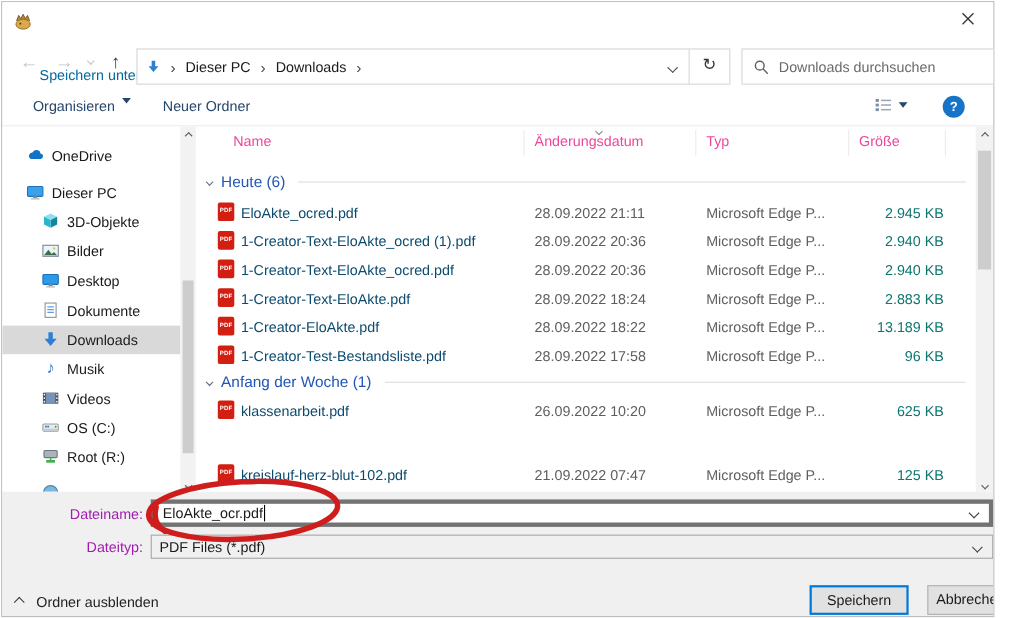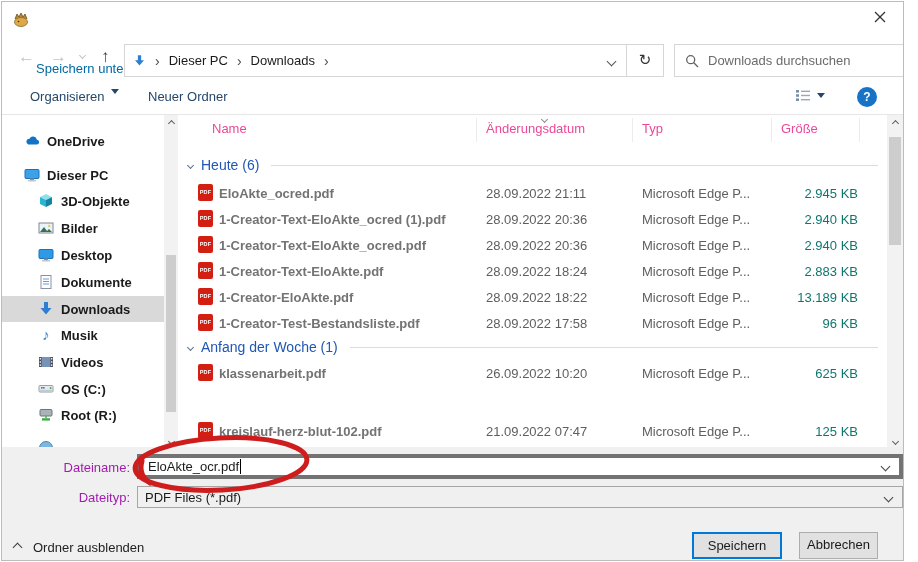--- a/index.html
+++ b/index.html
@@ -36,55 +36,55 @@
   
   .toolbar { position:absolute; left:0; top:80px; width:100%; height:33px; border-bottom:1px solid #e6e6e6; }
   .tbtn { position:absolute; top:7px; color:#25476b; cursor:pointer; display:flex; align-items:flex-start; gap:7px; }
   .viewbtn { position:absolute; right:78px; top:7px; display:flex; align-items:center; gap:6px; cursor:pointer; }
   .helpbtn { position:absolute; right:26px; top:5px; width:20px; height:20px; border-radius:50%; background:#1673c6; color:#fff; font-weight:bold; font-size:12px; text-align:center; line-height:20px; cursor:pointer; }
 
   
   .main { position:absolute; left:0; top:113px; width:100%; height:332px; background:#fff; overflow:hidden; }
 
   
-  .sitem { position:absolute; left:0; width:162px; height:26px; display:flex; align-items:center; cursor:pointer;font-weight:bold; }
+  .sitem { position:absolute; left:0; width:162px; height:26px; display:flex; align-items:center; cursor:pointer; }
   .sitem.sel { background:#d9d9d9; }
   .sicon { width:16px; height:16px; margin-left:22px; display:inline-flex; align-items:center; justify-content:center; flex:none; }
   .ind .sicon { margin-left:36px; }
   .slabel { margin-left:7px; white-space:nowrap; }
   .musicnote { color:#2e7fd4; font-size:15px; line-height:16px; }
 
   
   .sbar { position:absolute; background:#f2f2f2; }
   .sbar .thumb { position:absolute; left:2px; right:2px; background:#cdcdcd; }
   .sbar .arr { position:absolute; left:0; right:0; text-align:center; height:14px; line-height:13px; }
 
   
   .hdrcell { position:absolute; top:6px; color:#ec4899; cursor:pointer; white-space:nowrap; }
   .hdrline { position:absolute; top:3px; height:24px; width:1px; background:#ececec; }
   .sortchev { position:absolute; left:540px; top:2px; }
   .group { position:absolute; left:186px; width:690px; height:22px; display:flex; align-items:center; cursor:pointer; }
   .glabel { color:#2156b5; font-size:14px; margin-left:8px; white-space:nowrap; }
   .gline { flex:1; height:1px; background:#dcdcdc; margin-left:12px; }
   .row { position:absolute; left:180px; width:700px; height:26px; cursor:pointer; }
   .row .cell { position:absolute; top:6px; white-space:nowrap; }
-  .c-name { left:37px; color:#737373;font-weight:bold; }
+  .c-name { left:37px; color:#0c4a6e; }
   .c-date { left:304px; color:#5e5e5e; }
   .c-type { left:460px; color:#5e5e5e; }
   .c-size { left:560px; width:116px; text-align:right; color:#0f766e; }
   .pdficon { position:absolute; left:16px; top:4px; width:15px; height:17px; background:#d21f12; border-radius:2px; color:#fff; font-size:5.5px; font-weight:bold; text-align:center; line-height:17px; letter-spacing:.2px; }
 
   
   .footer { position:absolute; left:0; top:445px; width:100%; height:115px; background:#f0f0f0; }
   .flabel { position:absolute; left:0; width:128px; text-align:right; color:#a21caf; }
   .fninput { position:absolute; left:135px; top:7px; width:766px; height:25px; background:#fff; border:4px solid #737373; display:flex; align-items:center; padding-left:7px; cursor:text; }
   .caret { display:inline-block; width:1px; height:15px; background:#000; margin-left:1px; }
   .combo { position:absolute; left:135px; top:39px; width:766px; height:22px; background:#f0f0f0; border:1px solid #a6a6a6; display:flex; align-items:center; padding-left:7px; cursor:pointer; }
   .fieldchev { position:absolute; right:10px; }
-  .btn { position:absolute; top:85px; height:27px; background:#e1e1e1; text-align:center; line-height:24px; cursor:pointer; }
+  .btn { position:absolute; top:85px; height:27px; background:#e1e1e1; text-align:center; line-height:24px; cursor:pointer;margin-left:44px; }
   .btn.primary { border:2px solid #0078d7; }
   .btn.plain { border:1px solid #adadad; }
   .hidefolders { position:absolute; left:12px; top:93px; display:flex; align-items:center; gap:12px; color:#222; cursor:pointer; }
 
   .annotation { position:absolute; left:126px; top:429px; pointer-events:none; z-index:9; }
 </style>
 </head>
 <body>
 
 <div class="win">

